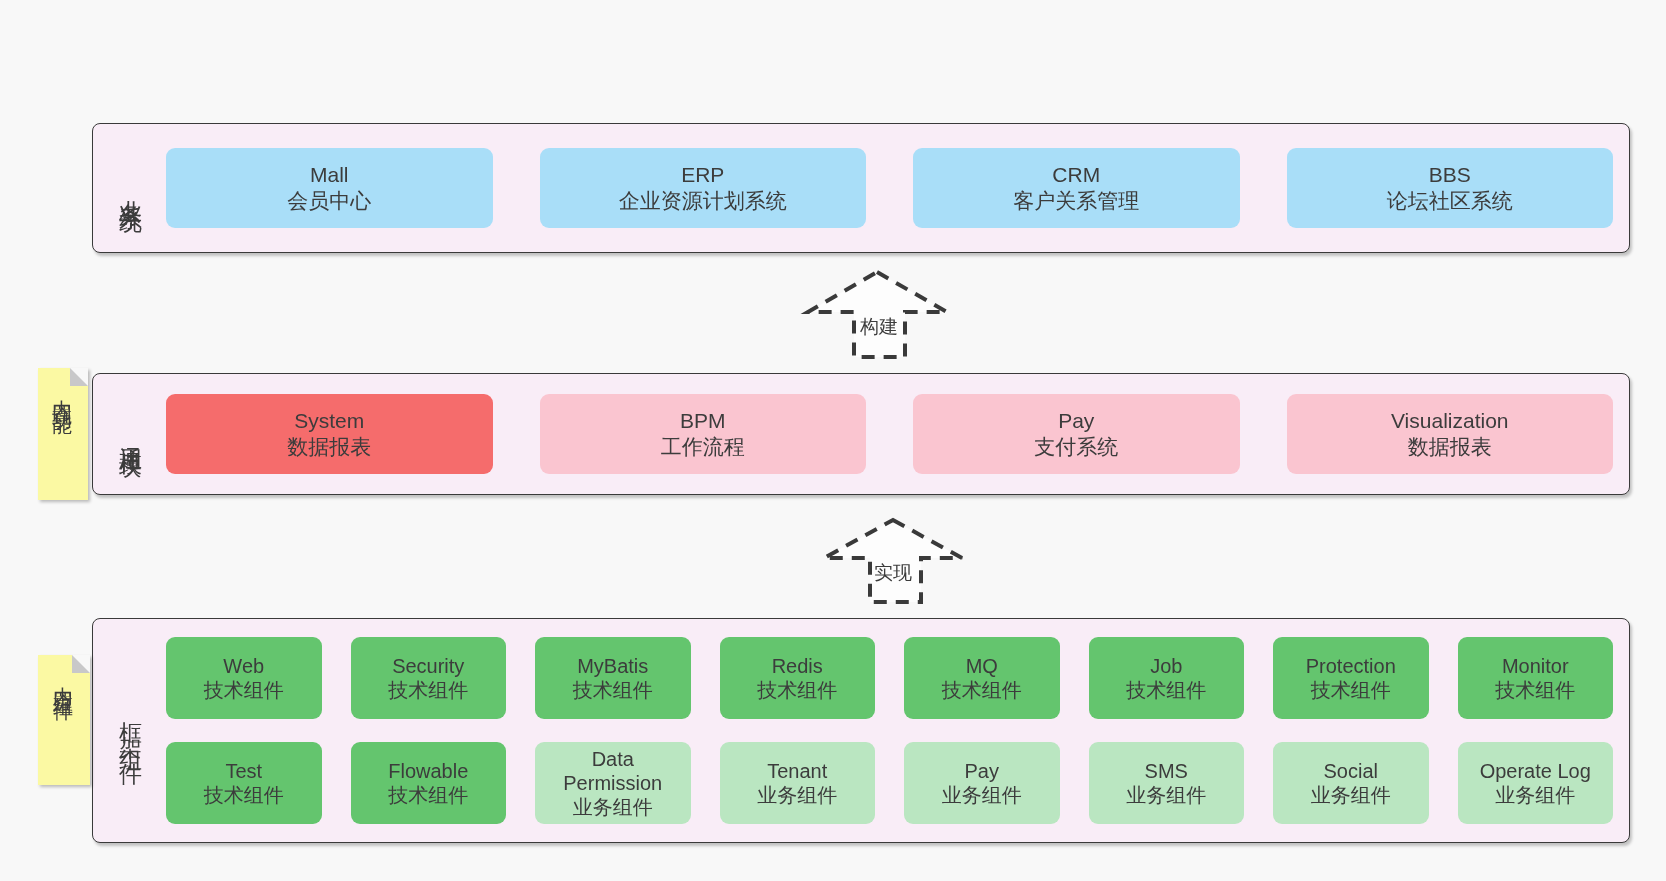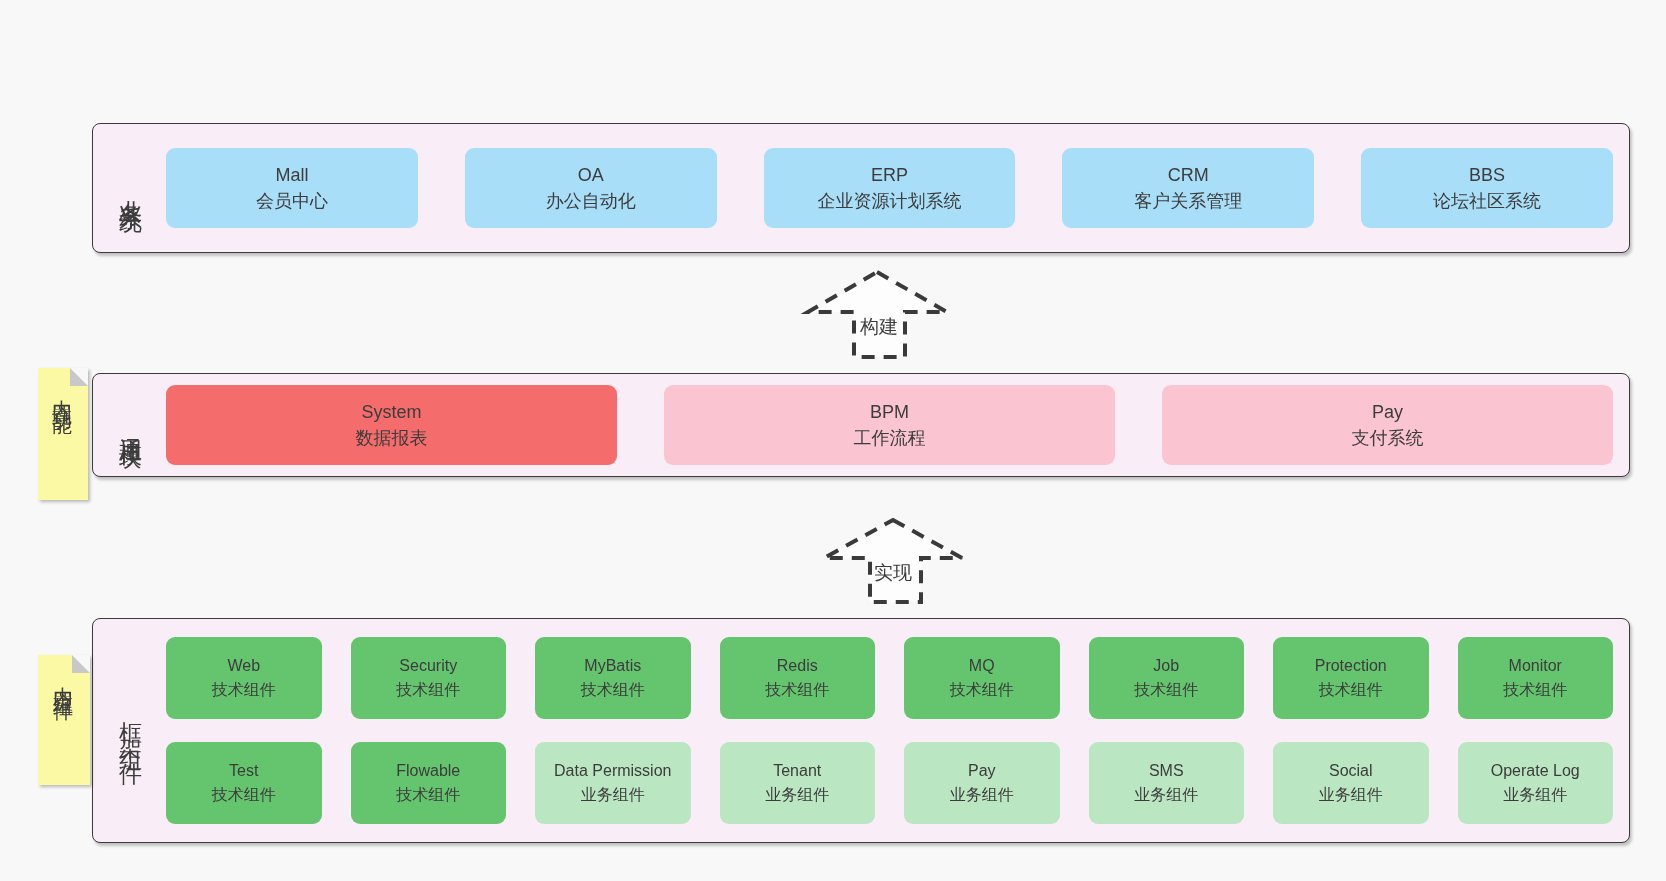--- a/index.html
+++ b/index.html
@@ -20,21 +20,21 @@
     box-sizing:border-box;
     background:var(--panel-bg,#f9edf7);
     border:1.5px solid var(--panel-border,#3a3a3a);
     border-radius:8px;
     box-shadow:2px 3px 3px rgba(0,0,0,0.22);
     display:flex;
     align-items:center;
     padding:0 16px 0 12px;
   }
   #layer-0{top:123px;height:130px;}
-  #layer-1{top:373px;height:104px;}
+  #layer-1{top:373px;height:122px;}
   #layer-2{top:618px;height:225px;}
   .side-label{
     writing-mode:vertical-lr;
     text-orientation:upright;
     font-size:23px;
     color:var(--text,#3c3c3c);
     padding:0 11px;
     letter-spacing:3px;
     align-self:center;
     white-space:nowrap;
@@ -53,24 +53,24 @@
   .box{
     flex:1;
     height:80px;
     border-radius:9px;
     display:flex;
     flex-direction:column;
     justify-content:center;
     align-items:center;
     text-align:center;
     color:var(--text,#3c3c3c);
-    font-size:18px;
+    font-size:21px;
     line-height:26px;
   }
-  #layer-2 .box{height:82px;font-size:16px;line-height:24px;}
+  #layer-2 .box{height:82px;font-size:20px;line-height:24px;}
   #layer-2 .box .en{max-width:118px;}
   .box.blue{background:var(--blue,#a9def8);}
   .box.red{background:var(--red,#f56c6c);}
   .box.pink{background:var(--pink,#fac5d0);}
   .box.green{background:var(--green,#64c56e);}
   .box.light_green{background:var(--light-green,#bae6c1);}
   
   .note{
     position:absolute;
     background:var(--note-yellow,#fbf9a3);
@@ -120,24 +120,20 @@
 
   <section class="panel" id="layer-0">
     <div class="side-label">业务系统</div>
     <div class="rows">
         <div class="row">
           <div class="box blue">
             <div class="en">Mall</div>
             <div class="zh">会员中心</div>
           </div>
           <div class="box blue">
-            <div class="en">OA</div>
-            <div class="zh">办公自动化</div>
-          </div>
-          <div class="box blue">
             <div class="en">ERP</div>
             <div class="zh">企业资源计划系统</div>
           </div>
           <div class="box blue">
             <div class="en">CRM</div>
             <div class="zh">客户关系管理</div>
           </div>
           <div class="box blue">
             <div class="en">BBS</div>
             <div class="zh">论坛社区系统</div>
@@ -159,20 +155,24 @@
             <div class="en">System</div>
             <div class="zh">数据报表</div>
           </div>
           <div class="box pink">
             <div class="en">BPM</div>
             <div class="zh">工作流程</div>
           </div>
           <div class="box pink">
             <div class="en">Pay</div>
             <div class="zh">支付系统</div>
+          </div>
+          <div class="box pink">
+            <div class="en">Visualization</div>
+            <div class="zh">数据报表</div>
           </div>
         </div>
       </div>
   </section>
 
   <svg class="arrow" id="arrow-1" width="164" height="100">
     <polygon class="arrow-shape" points="79,10 148,48 107,48 107,92 56,92 56,48 10,48"></polygon>
     <text class="arrow-label" x="79" y="69">实现</text>
   </svg>
 

